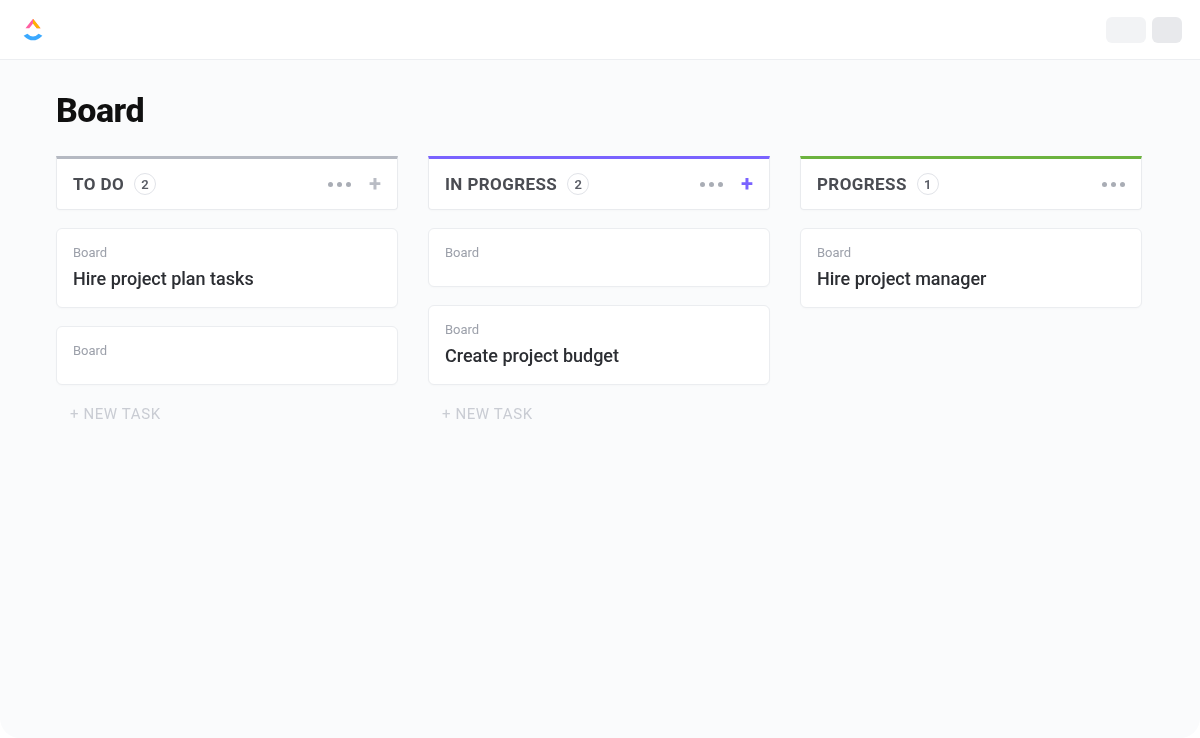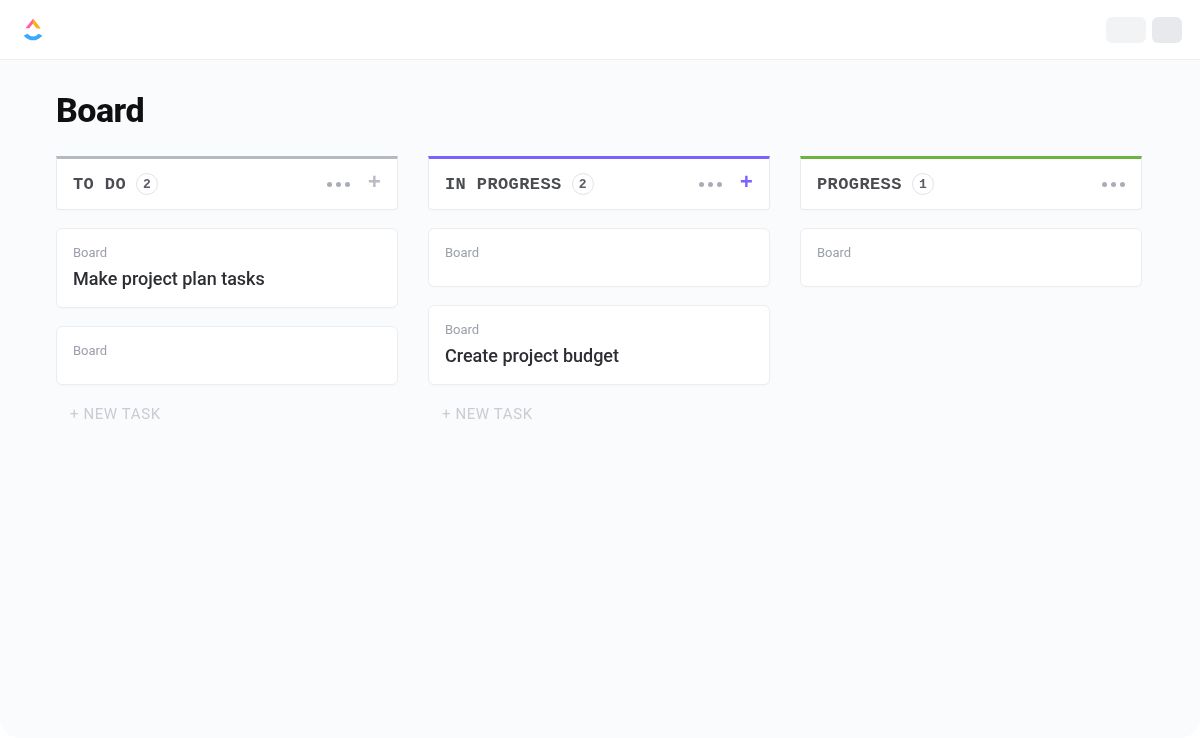--- a/index.html
+++ b/index.html
@@ -74,21 +74,20 @@
       background: #fff;
       border: 1px solid #e9ebee;
       border-top-width: 3px;
       border-bottom-left-radius: 4px;
       border-bottom-right-radius: 4px;
       padding: 14px 16px 14px 16px;
       display: flex;
       align-items: center;
       justify-content: space-between;
       box-shadow: 0 1px 2px rgba(0,0,0,0.02);
-      font-family: Liberation Mono, monospace;
     }
     .col-todo .col-header { border-top-color: #b5b9c2; }
     .col-progress .col-header { border-top-color: #7a63ff; }
     .col-complete .col-header { border-top-color: #6cb33f; }
     .col-title-wrap {
       display: flex;
       align-items: center;
       gap: 10px;
     }
     .col-title {
@@ -203,21 +202,21 @@
                 <span></span>
                 <span></span>
                 <span></span>
               </div>
             <div class="plus-icon plus-grey">+</div>
           </div>
         </div>
         <div class="cards">
           <div class="card">
             <div class="card-list">Board</div>
-            <div class="card-title">Make project plan tasks</div>
+            <div class="card-title">Hire project plan tasks</div>
           </div>
           <div class="card">
             <div class="card-list">Board</div>
           </div>
         </div>
         <div class="new-task">+ NEW TASK</div>
       </div>
 
       <div class="column col-progress">
         <div class="col-header">
@@ -256,19 +255,20 @@
             <div class="dots">
                 <span></span>
                 <span></span>
                 <span></span>
               </div>
           </div>
         </div>
         <div class="cards">
           <div class="card">
             <div class="card-list">Board</div>
+            <div class="card-title">Hire project manager</div>
           </div>
         </div>
       </div>
 
     </div>
   </div>
 </div>
 
 </body></html>

